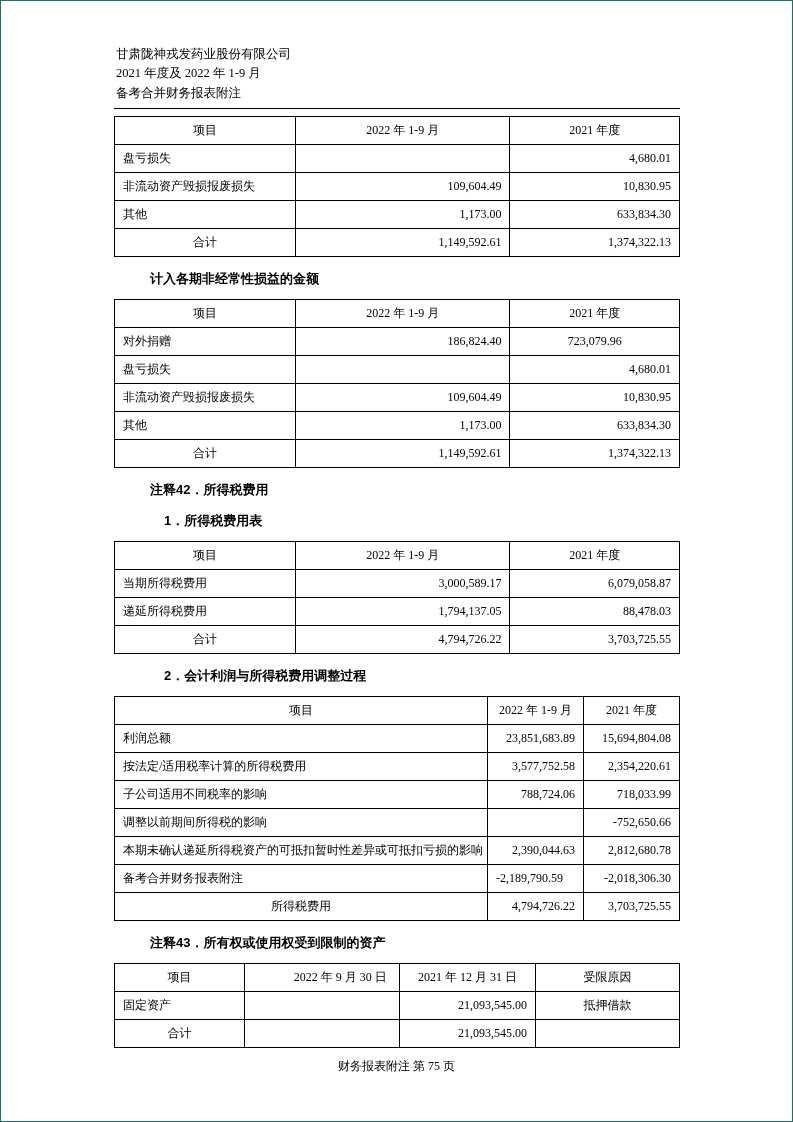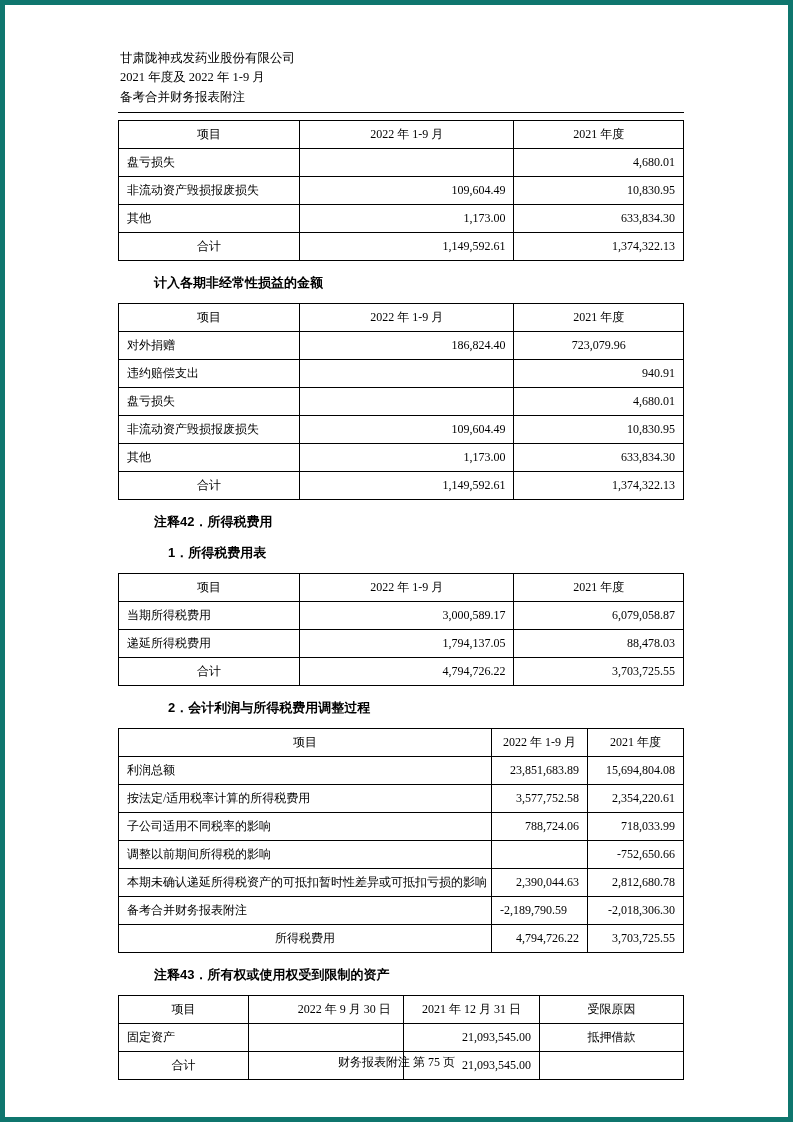--- a/index.html
+++ b/index.html
@@ -9,21 +9,21 @@
     background: #f5f5f5;
     font-family: "Liberation Serif", "DejaVu Serif", serif;
     color: #000;
   }
   .page {
     position: relative;
     width: 793px;
     height: 1122px;
     margin: 0 auto;
     background: #fff;
-    border: 5px solid #0f766e;
+    border: 1px solid #0f766e;
     overflow: hidden;
   }
   .content {
     position: absolute;
     top: 44px;
     left: 113px;
     width: 566px;
   }
   .doc-header {
     font-size: 12.5px;
@@ -127,25 +127,20 @@
               <th style="width: 30%;">2021 年度</th>
             </tr>
           </thead>
           <tbody>
             <tr>
               <td style="text-align: left;">对外捐赠</td>
               <td style="text-align: right;">186,824.40</td>
               <td style="text-align: center;">723,079.96</td>
             </tr>
             <tr>
-              <td style="text-align: left;">违约赔偿支出</td>
-              <td style="text-align: right;"></td>
-              <td style="text-align: right;">940.91</td>
-            </tr>
-            <tr>
               <td style="text-align: left;">盘亏损失</td>
               <td style="text-align: right;"></td>
               <td style="text-align: right;">4,680.01</td>
             </tr>
             <tr>
               <td style="text-align: left;">非流动资产毁损报废损失</td>
               <td style="text-align: right;">109,604.49</td>
               <td style="text-align: right;">10,830.95</td>
             </tr>
             <tr>

